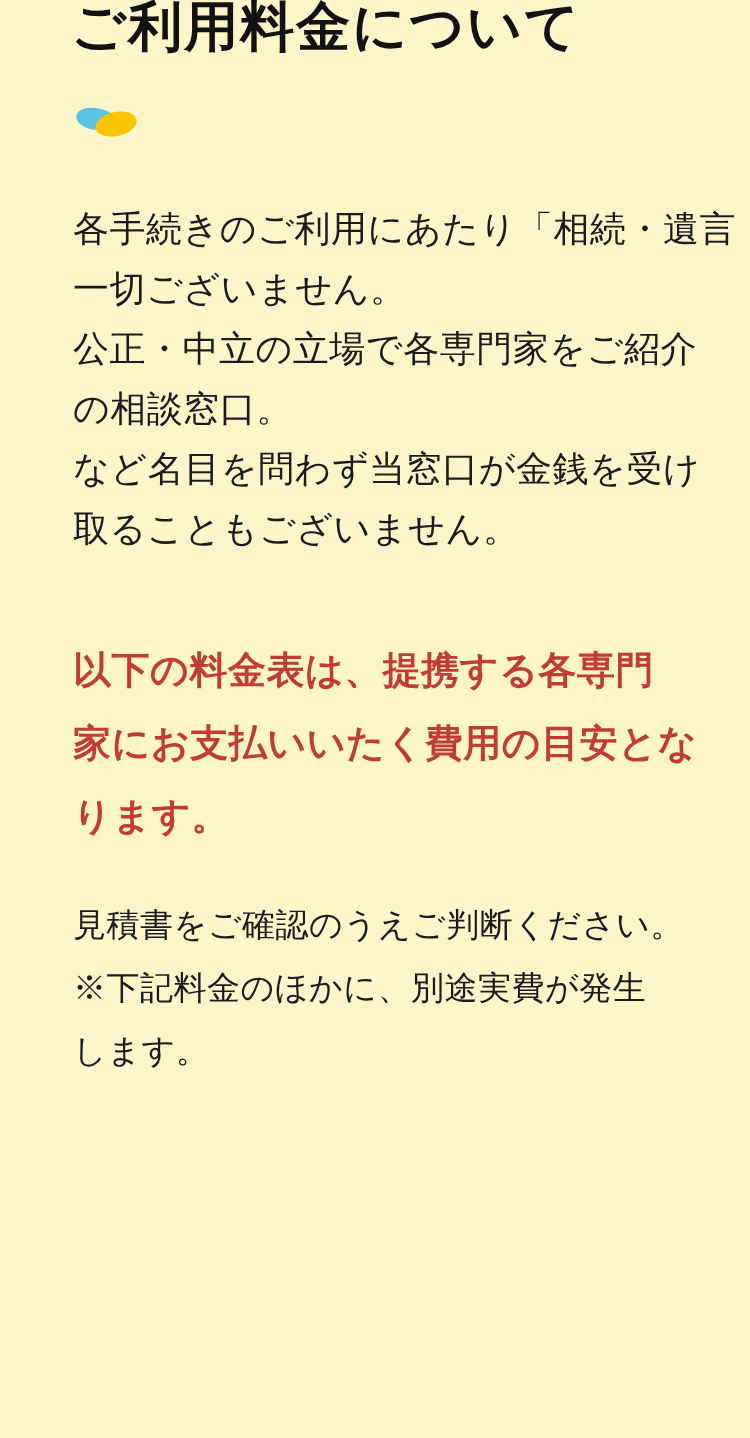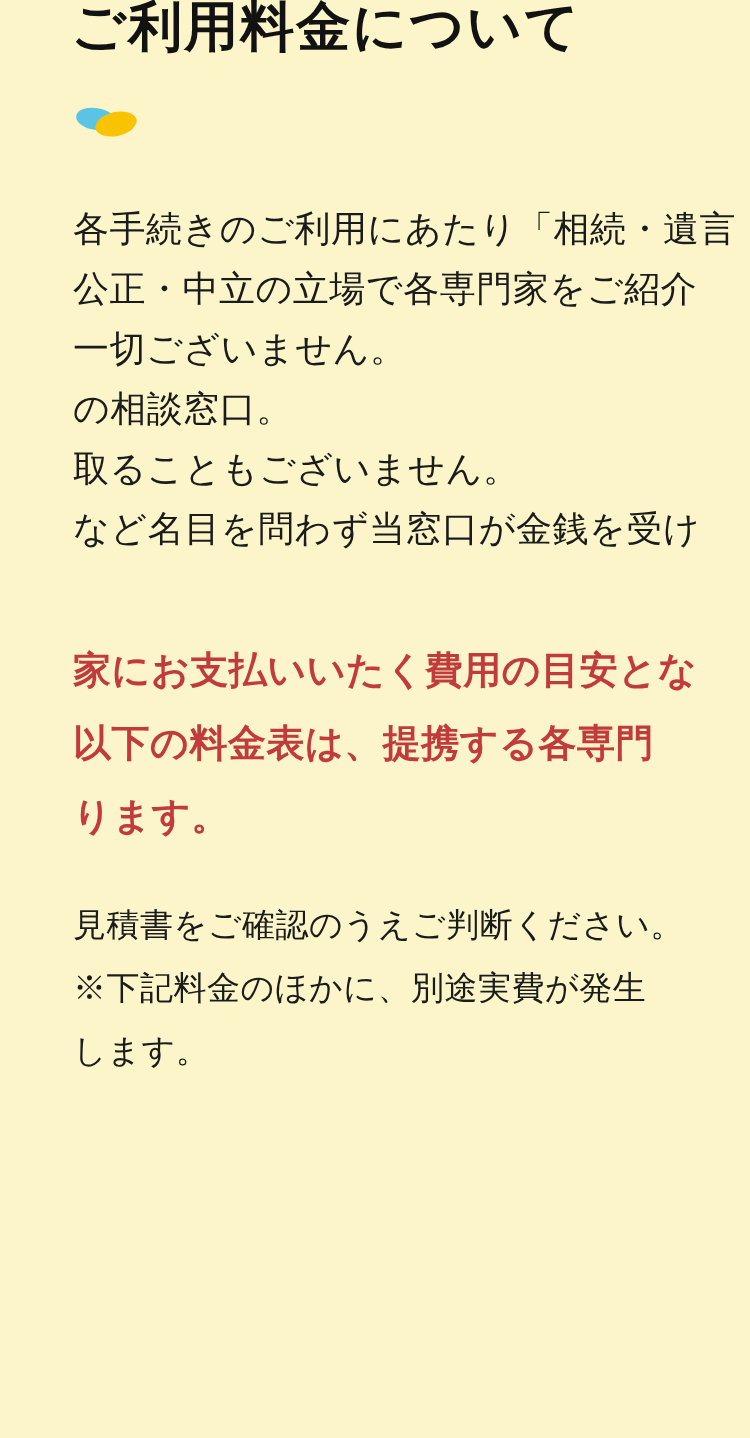--- a/index.html
+++ b/index.html
@@ -69,30 +69,30 @@
 
   <div class="accent">
     <svg width="64" height="32" viewBox="0 0 64 32" xmlns="http://www.w3.org/2000/svg">
       <ellipse cx="21" cy="13" rx="20" ry="11" transform="rotate(9 21 13)" fill="#5BC4E5"></ellipse>
       <ellipse cx="41" cy="18" rx="21" ry="12" transform="rotate(-13 41 18)" fill="#F8C301"></ellipse>
     </svg>
   </div>
 
   <div class="para intro">
     <div class="line">各手続きのご利用にあたり「相続・遺言</div>
+    <div class="line">一切ございません。</div>
     <div class="line">公正・中立の立場で各専門家をご紹介</div>
-    <div class="line">一切ございません。</div>
     <div class="line">の相談窓口。</div>
+    <div class="line">など名目を問わず当窓口が金銭を受け</div>
     <div class="line">取ることもございません。</div>
-    <div class="line">など名目を問わず当窓口が金銭を受け</div>
   </div>
 
   <div class="para highlight">
+    <div class="line">以下の料金表は、提携する各専門</div>
     <div class="line">家にお支払いいたく費用の目安とな</div>
-    <div class="line">以下の料金表は、提携する各専門</div>
     <div class="line">ります。</div>
   </div>
 
   <div class="para notes">
     <div class="line">見積書をご確認のうえご判断ください。</div>
     <div class="line">※下記料金のほかに、別途実費が発生</div>
     <div class="line">します。</div>
   </div>
 
 </div>

